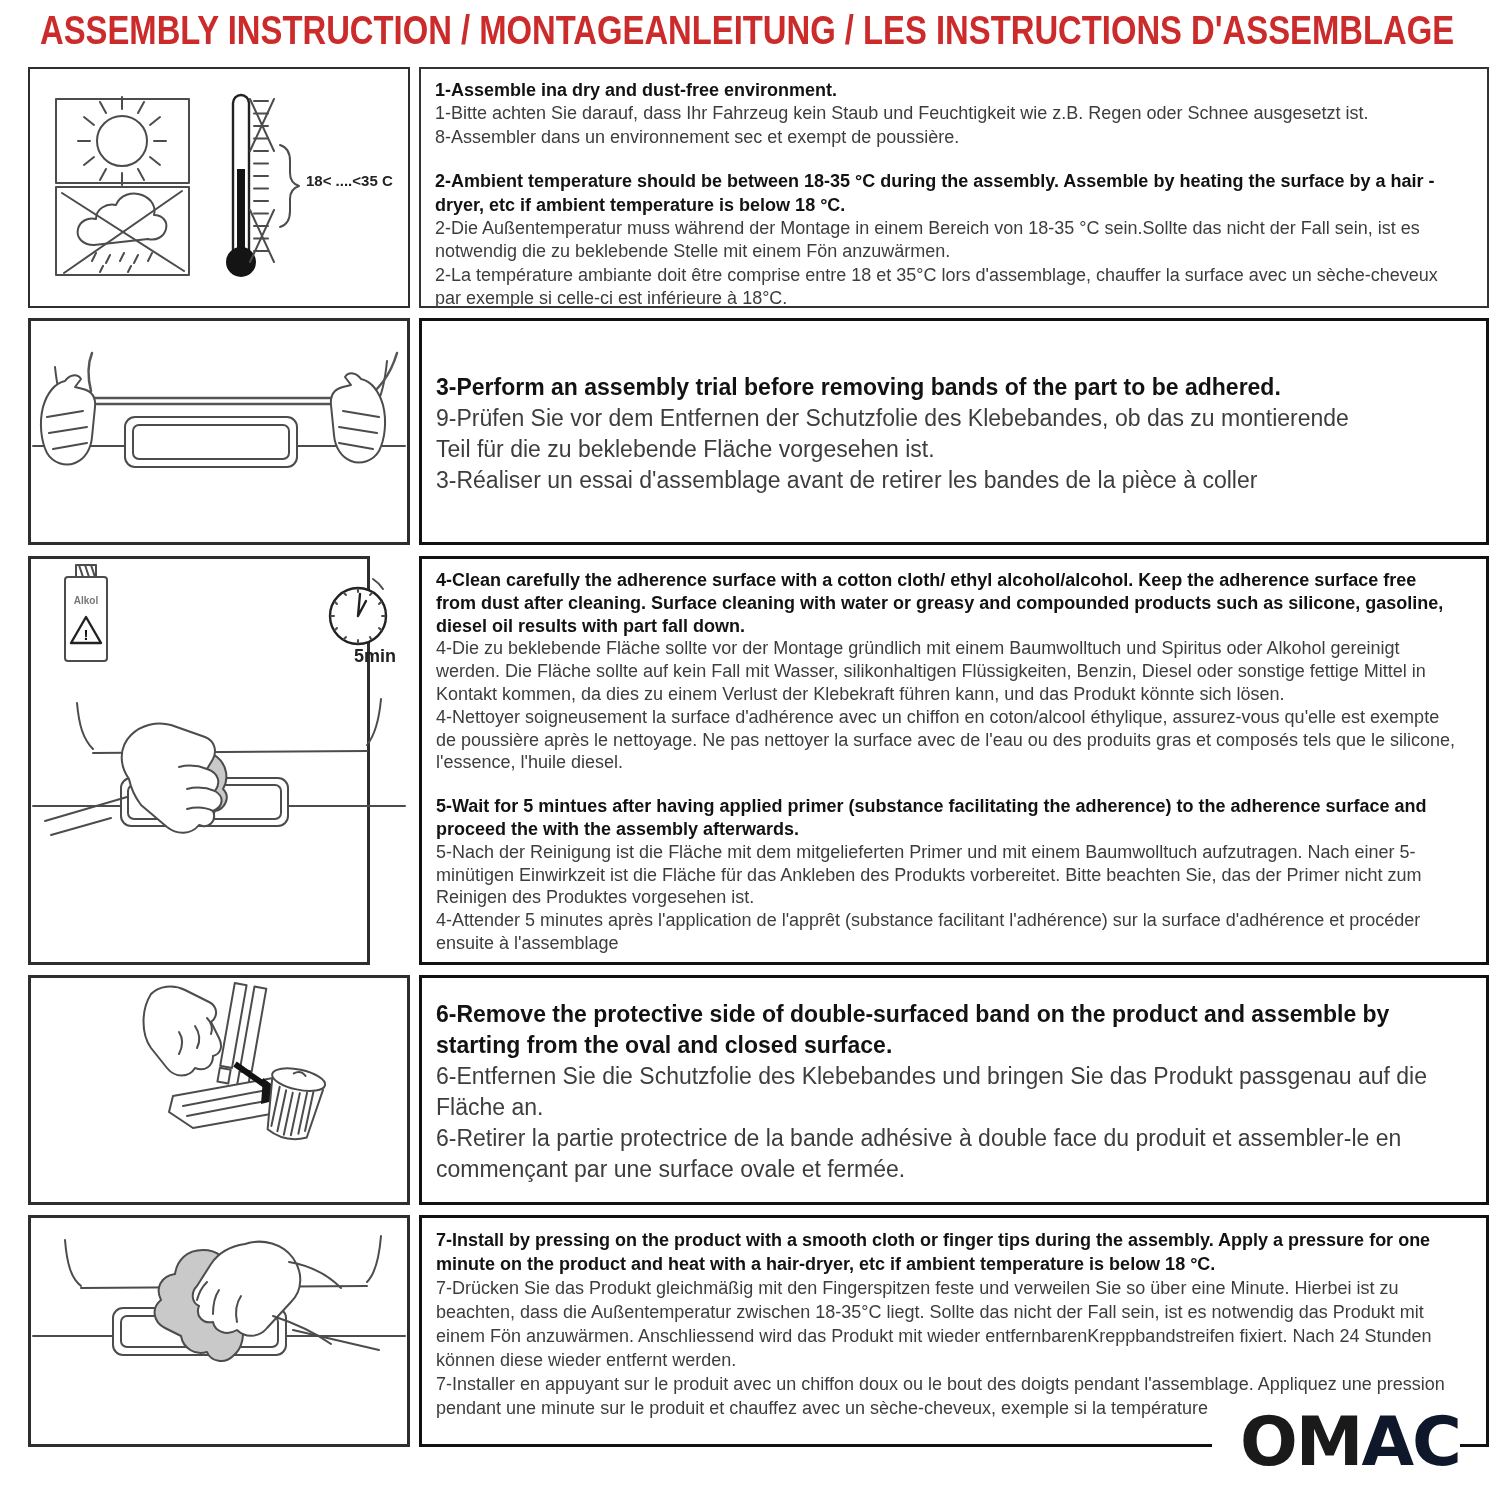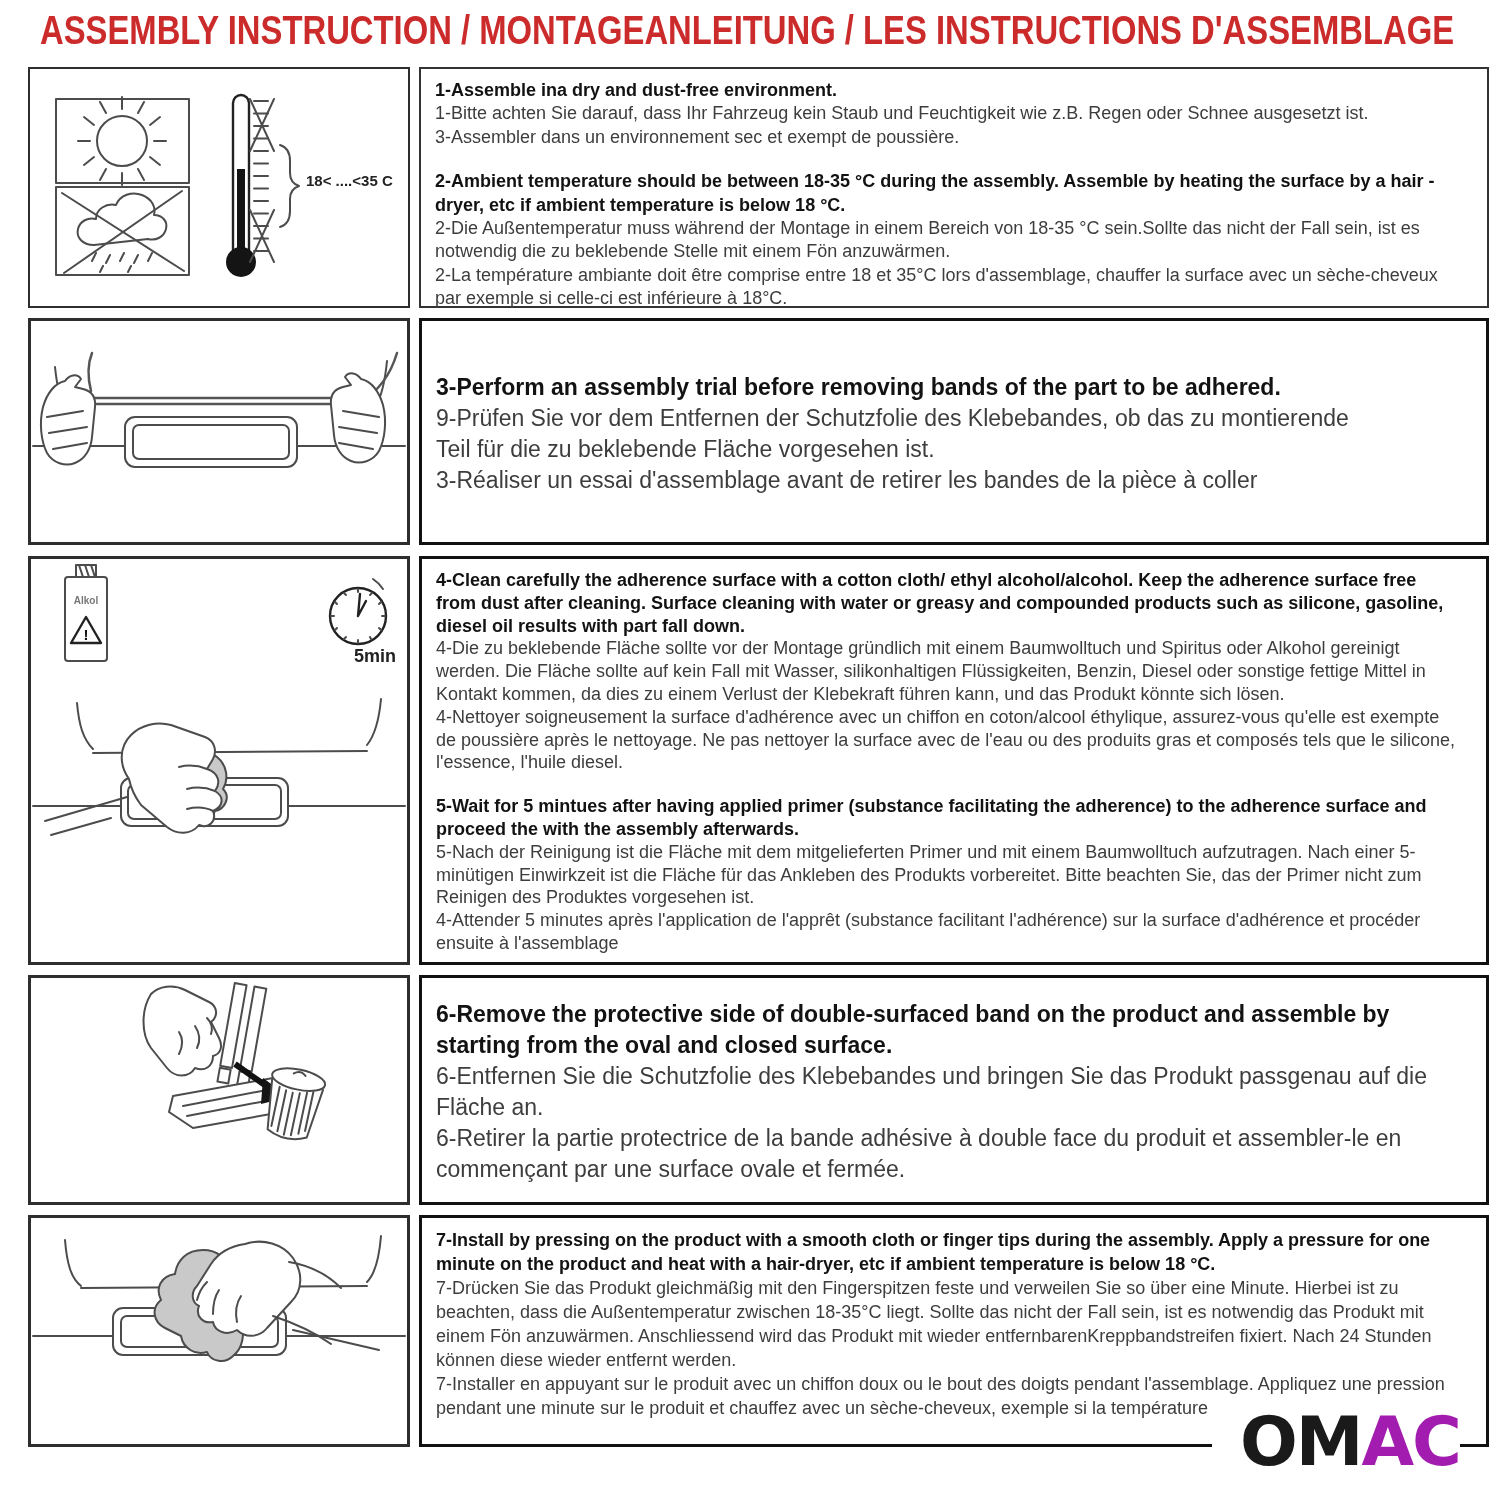--- a/index.html
+++ b/index.html
@@ -63,21 +63,21 @@
         <path class="ln" d="M220,30 L244,82 M244,30 L220,82"></path>
         <path class="ln" d="M220,141 L244,193 M244,141 L220,193"></path>
         <path class="ln" d="M250,76 q10,3 10,16 l0,12 q0,10 9,13 q-9,3 -9,13 l0,12 q0,13 -10,16"></path>
         <text x="276" y="117" font-size="15" font-weight="600" fill="#222">18&lt; ....&lt;35 C</text>
       </g>
     </svg>
   </div>
   <div class="box txt thin s" style="left:419px;top:67px;width:1070px;height:241px;">
     <p class="b">1-Assemble ina dry and dust-free environment.</p>
     <p class="r">1-Bitte achten Sie darauf, dass Ihr Fahrzeug kein Staub und Feuchtigkeit wie z.B. Regen oder Schnee ausgesetzt ist.</p>
-    <p class="r">3-Assembler dans un environnement sec et exempt de poussière.</p>
+    <p class="r">8-Assembler dans un environnement sec et exempt de poussière.</p>
     <p class="b gap">2-Ambient temperature should be between 18-35 °C  during the assembly. Assemble by heating the surface by a hair -dryer, etc if ambient temperature is below 18 °C.</p>
     <p class="r">2-Die Außentemperatur muss während der Montage in einem Bereich von 18-35 °C  sein.Sollte das nicht der Fall sein, ist es notwendig die zu beklebende Stelle mit einem Fön anzuwärmen.</p>
     <p class="r">2-La température ambiante doit être comprise entre 18 et 35°C lors d'assemblage, chauffer la surface avec un sèche-cheveux par exemple si celle-ci est inférieure à 18°C.</p>
   </div>
 
   <div class="box illus" style="left:28px;top:318px;width:382px;height:227px;">
     <svg width="376" height="221" viewBox="0 0 376 221">
       <path class="ln" d="M24,46 C26,66 29,80 36,90 M356,40 C354,60 351,76 344,86"></path>
       <path class="ln" d="M2,125 L374,125"></path>
       <g>
@@ -98,21 +98,21 @@
         <path class="ln" d="M348,96 l-36,-6 M346,112 l-38,-6 M342,128 l-34,-6"></path>
       </g>
     </svg>
   </div>
   <div class="box txt L vmid r2" style="left:419px;top:318px;width:1070px;height:227px;">
     <p class="b">3-Perform an assembly trial before removing bands of the part to be adhered.</p>
     <p class="r">9-Prüfen Sie vor dem Entfernen der Schutzfolie des Klebebandes, ob das zu montierende Teil für die zu beklebende Fläche vorgesehen ist.</p>
     <p class="r">3-Réaliser un essai d'assemblage avant de retirer les bandes de la pièce à coller</p>
   </div>
 
-  <div class="box illus" style="left:28px;top:556px;width:382px;height:409px;">
+  <div class="box illus" style="left:28px;top:556px;width:342px;height:409px;">
     <svg width="376" height="403" viewBox="0 0 376 403">
       <g>
         <rect x="45" y="6" width="20" height="12" class="ln fw"></rect>
         <path class="ln" d="M48,6 l4,12 M54,6 l4,12 M60,6 l4,12"></path>
         <rect x="34" y="18" width="42" height="84" rx="3" class="ln fw"></rect>
         <text x="55" y="45" font-size="10" font-weight="700" fill="#777" text-anchor="middle">Alkol</text>
         <path class="lnb" d="M55,58 l15,26 h-30 z"></path>
         <text x="55" y="81" font-size="15" font-weight="700" fill="#111" text-anchor="middle">!</text>
       </g>
       <g>
@@ -197,16 +197,16 @@
     </svg>
   </div>
   <div class="box txt s s5" style="left:419px;top:1215px;width:1070px;height:232px;">
     <p class="b">7-Install by pressing on the product with a smooth cloth or finger tips during the assembly. Apply a pressure for one minute on the product and heat with a hair-dryer, etc if ambient temperature is below 18 °C.</p>
     <p class="r">7-Drücken Sie das Produkt gleichmäßig mit den Fingerspitzen feste und verweilen Sie so über eine Minute. Hierbei ist zu beachten, dass die Außentemperatur zwischen 18-35°C liegt. Sollte das nicht der Fall sein, ist es notwendig das Produkt mit einem Fön anzuwärmen. Anschliessend wird das Produkt mit wieder entfernbarenKreppbandstreifen fixiert. Nach 24 Stunden können diese wieder entfernt werden.</p>
     <p class="r">7-Installer en appuyant sur le produit avec un chiffon doux ou le bout des doigts pendant l'assemblage. Appliquez une pression pendant une minute sur le produit et chauffez avec un sèche-cheveux, exemple si la température ambiante est inférieure à 18°C</p>
   </div>
 
   <div class="logo">
     <span style="color:#1a1a1a;">OM</span>
-      <span style="color:#a21caf;">AC</span>
+      <span style="color:#0f172a;">AC</span>
   </div>
 
 </div>
 
 </body></html>

